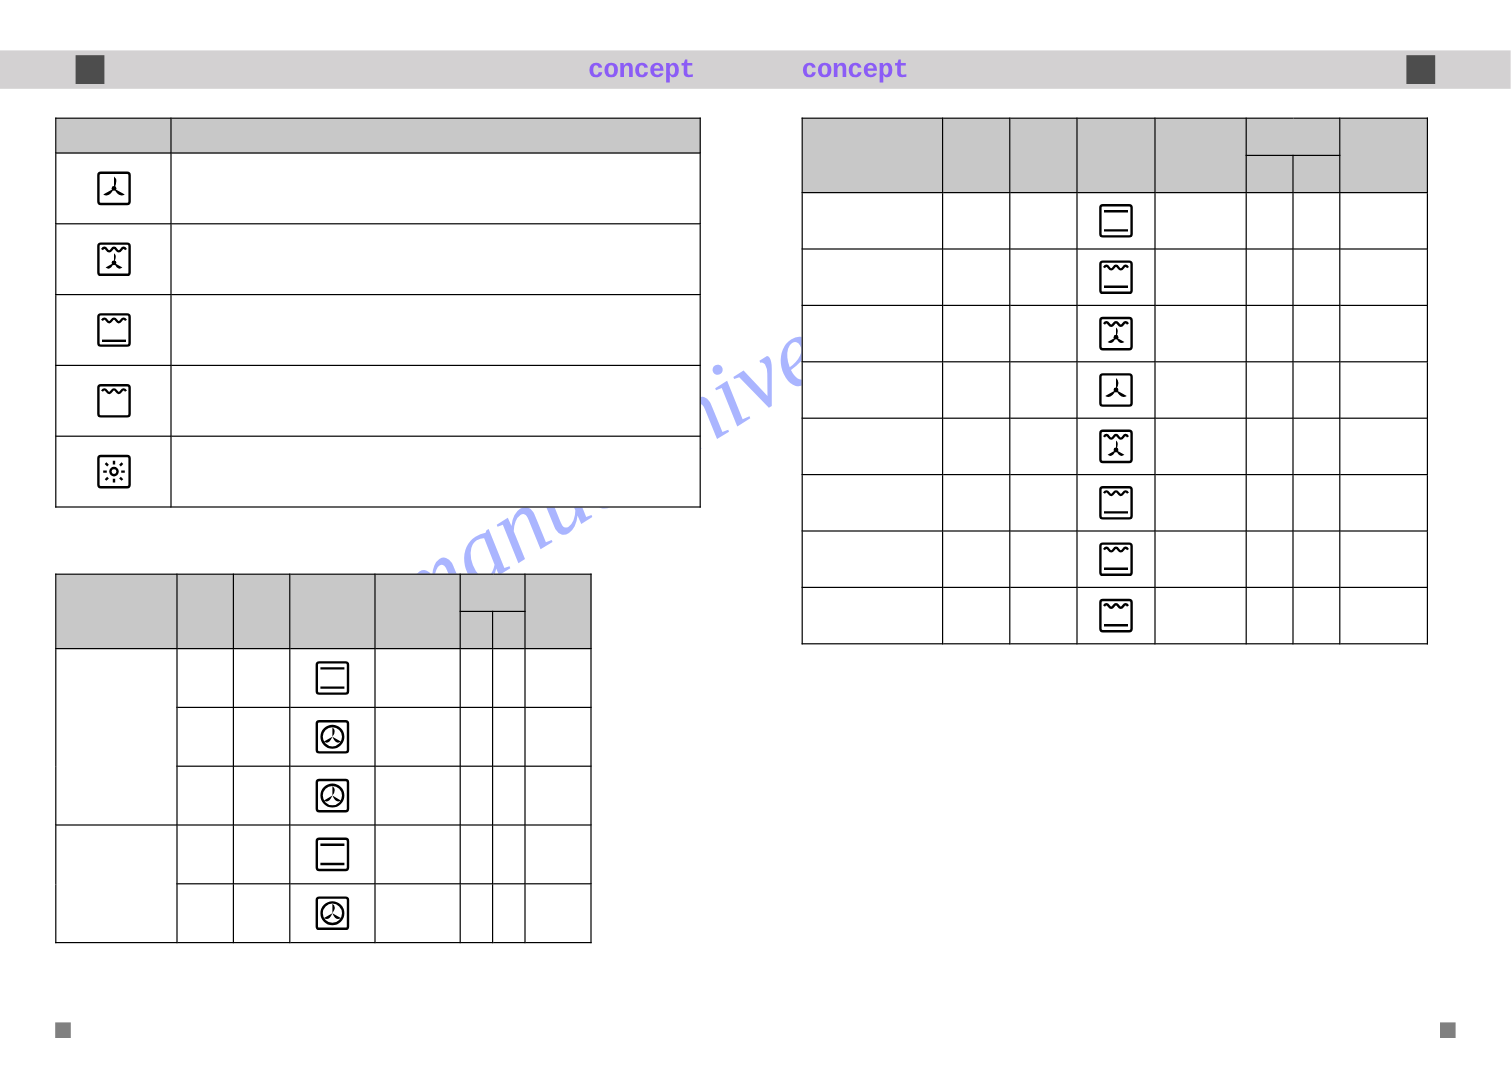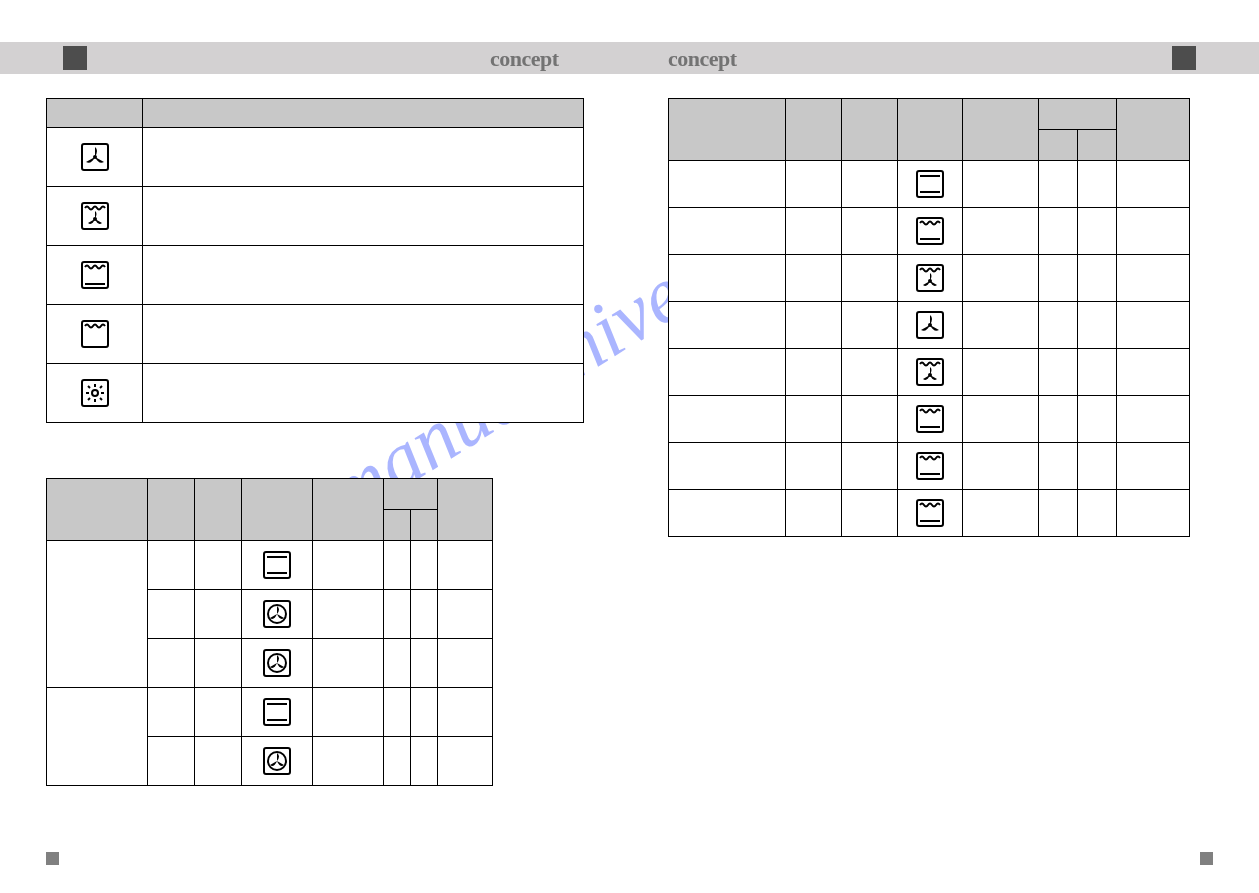--- a/index.html
+++ b/index.html
@@ -29,22 +29,22 @@
     height: 24px;
     background: #4d4d4d;
     top: 4px;
   }
   .top-banner .sq-left  { left: 63px; }
   .top-banner .sq-right { right: 63px; }
 
   .concept {
     font-weight: 700;
     font-size: 22px;
-    color: #737373;
-    font-family: Liberation Serif, serif;
+    color: #8b5cf6;
+    font-family: Liberation Mono, monospace;
     letter-spacing: -0.5px;
   }
   .concept-l { position: absolute; top: 46px; left: 490px; }
   .concept-r { position: absolute; top: 46px; left: 668px; }
 
   
   .page-sq {
     position: absolute;
     bottom: 28px;
     width: 13px;

